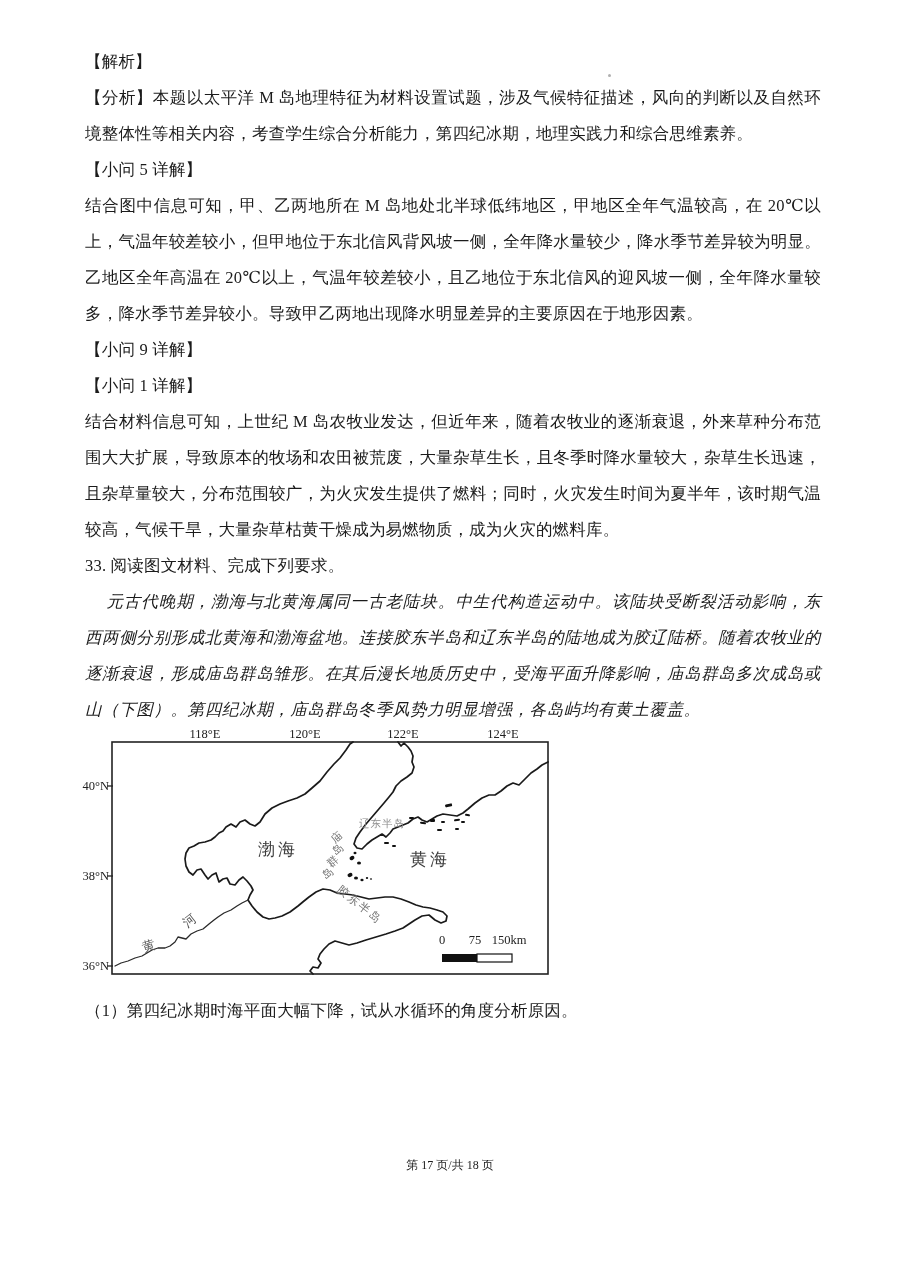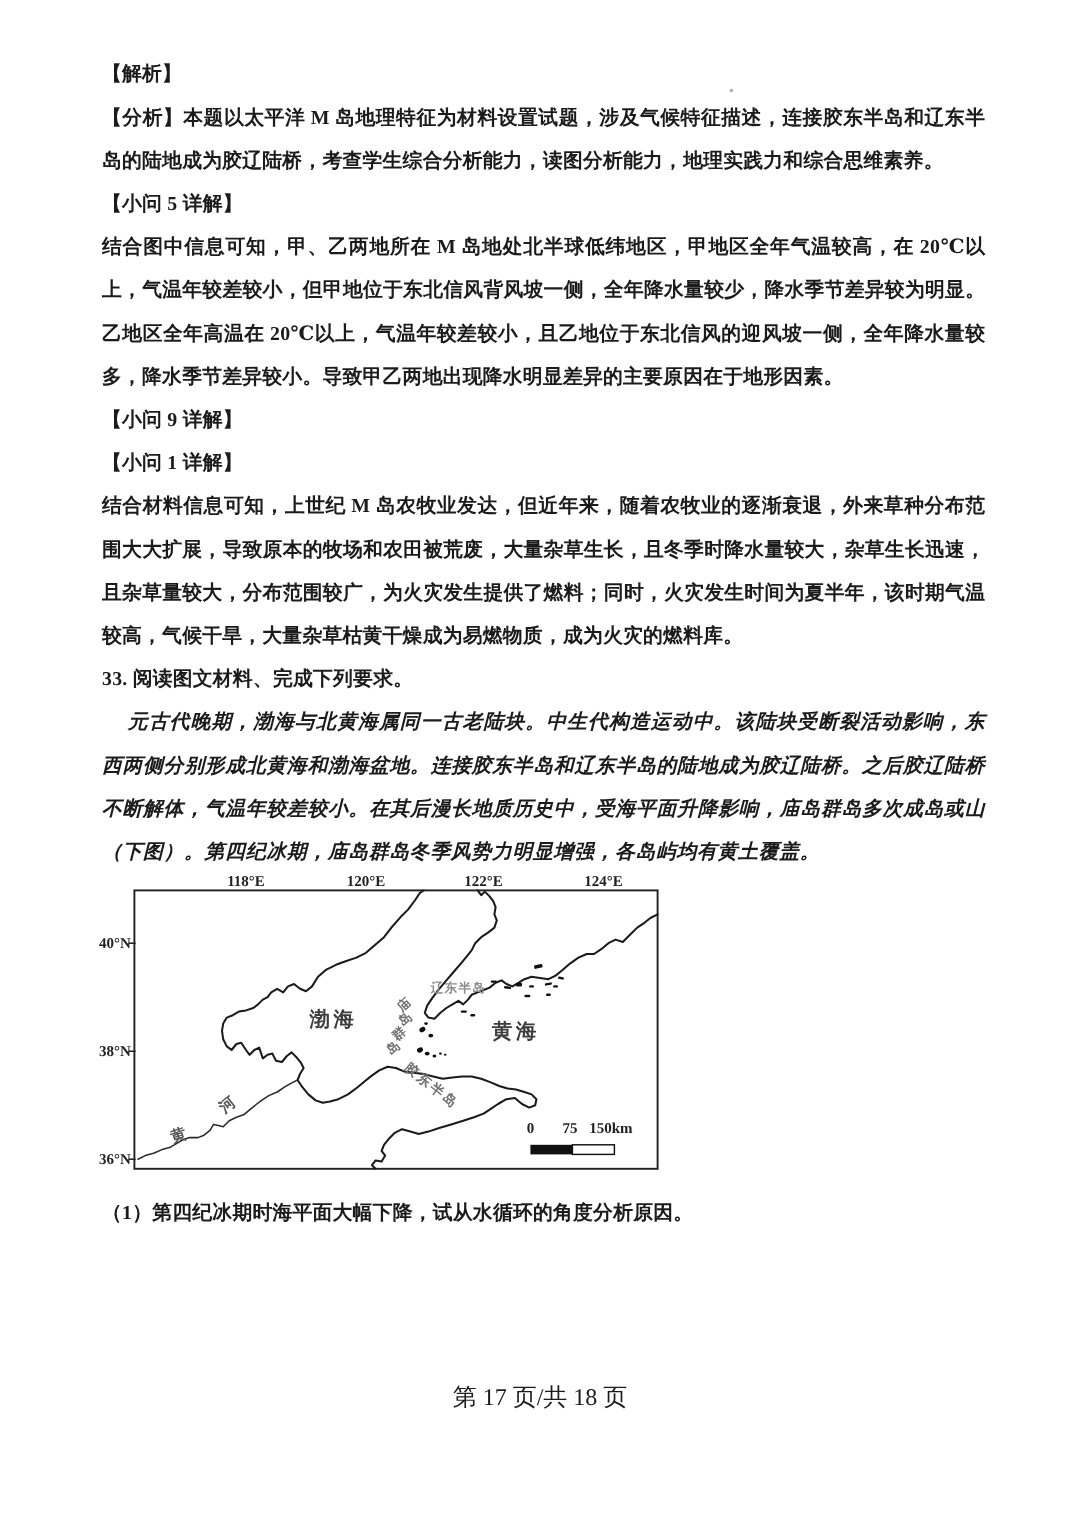--- a/index.html
+++ b/index.html
@@ -7,24 +7,23 @@
     position:relative;
     width:900px;height:1273px;
     background:#ffffff;
     margin:0 auto;
     font-family:"Liberation Serif","DejaVu Serif",serif;
     color:#1b1b1b;
     overflow:hidden;
   }
   .content{
     position:absolute;
-    left:85px;top:12px;
+    left:85px;top:0;
     width:736px;
-    padding-top:32px;
-    font-weight:bold;
+    padding-top:44px;
   }
   .content p{
     margin:0;
     font-size:16.5px;
     line-height:36px;
     text-align:justify;
     letter-spacing:0.2px;
   }
   p.heading{text-align:left;}
   p.material{
@@ -47,50 +46,50 @@
   .axis-label{font-size:12.5px;fill:#222;}
   .sea-label{font-size:17px;fill:#3d3d3d;letter-spacing:3px;}
   .pen-label{fill:#8c8c8c;}
   .scale-label{font-size:12.5px;fill:#222;}
   p.question{margin-top:9px;}
   .footer{
     position:absolute;
     left:0;right:0;
     top:1147px;
     text-align:center;
-    font-size:20px;
+    font-size:12px;
     line-height:36px;
     color:#1b1b1b;
   }
   .artifact{
     position:absolute;left:608px;top:74px;
     width:3px;height:3px;border-radius:50%;
     background:#b0b0b0;
   }
 </style>
 </head>
 <body>
 
 <div class="page">
   <div class="artifact"></div>
 
   <div class="content">
     <p class="heading">【解析】</p>
-    <p>【分析】本题以太平洋 M 岛地理特征为材料设置试题，涉及气候特征描述，连接胶东半岛和辽东半岛的陆地成为胶辽陆桥，考查学生综合分析能力，读图分析能力，地理实践力和综合思维素养。</p>
+    <p>【分析】本题以太平洋 M 岛地理特征为材料设置试题，涉及气候特征描述，风向的判断以及自然环境整体性等相关内容，考查学生综合分析能力，第四纪冰期，地理实践力和综合思维素养。</p>
 
     <p class="heading">【小问 5 详解】</p>
     <p>结合图中信息可知，甲、乙两地所在 M 岛地处北半球低纬地区，甲地区全年气温较高，在 20℃以上，气温年较差较小，但甲地位于东北信风背风坡一侧，全年降水量较少，降水季节差异较为明显。乙地区全年高温在 20℃以上，气温年较差较小，且乙地位于东北信风的迎风坡一侧，全年降水量较多，降水季节差异较小。导致甲乙两地出现降水明显差异的主要原因在于地形因素。</p>
 
     <p class="heading">【小问 9 详解】</p>
 
     <p class="heading">【小问 1 详解】</p>
     <p>结合材料信息可知，上世纪 M 岛农牧业发达，但近年来，随着农牧业的逐渐衰退，外来草种分布范围大大扩展，导致原本的牧场和农田被荒废，大量杂草生长，且冬季时降水量较大，杂草生长迅速，且杂草量较大，分布范围较广，为火灾发生提供了燃料；同时，火灾发生时间为夏半年，该时期气温较高，气候干旱，大量杂草枯黄干燥成为易燃物质，成为火灾的燃料库。</p>
 
     <p class="heading">33. 阅读图文材料、完成下列要求。</p>
-    <p class="material">元古代晚期，渤海与北黄海属同一古老陆块。中生代构造运动中。该陆块受断裂活动影响，东西两侧分别形成北黄海和渤海盆地。连接胶东半岛和辽东半岛的陆地成为胶辽陆桥。之后胶辽陆桥不断解体，气温年较差较小。在其后漫长地质历史中，受海平面升降影响，庙岛群岛多次成岛或山（下图）。第四纪冰期，庙岛群岛冬季风势力明显增强，各岛屿均有黄土覆盖。</p>
+    <p class="material">元古代晚期，渤海与北黄海属同一古老陆块。中生代构造运动中。该陆块受断裂活动影响，东西两侧分别形成北黄海和渤海盆地。连接胶东半岛和辽东半岛的陆地成为胶辽陆桥。随着农牧业的逐渐衰退，形成庙岛群岛雏形。在其后漫长地质历史中，受海平面升降影响，庙岛群岛多次成岛或山（下图）。第四纪冰期，庙岛群岛冬季风势力明显增强，各岛屿均有黄土覆盖。</p>
 
     <div class="figure">
       <svg width="476" height="258" viewBox="0 0 476 258">
 
         <text class="axis-label" x="123" y="10" text-anchor="middle">118°E</text>
         <text class="axis-label" x="223" y="10" text-anchor="middle">120°E</text>
         <text class="axis-label" x="321" y="10" text-anchor="middle">122°E</text>
         <text class="axis-label" x="421" y="10" text-anchor="middle">124°E</text>
 
         <text class="axis-label" x="27" y="62" text-anchor="end">40°N</text>

